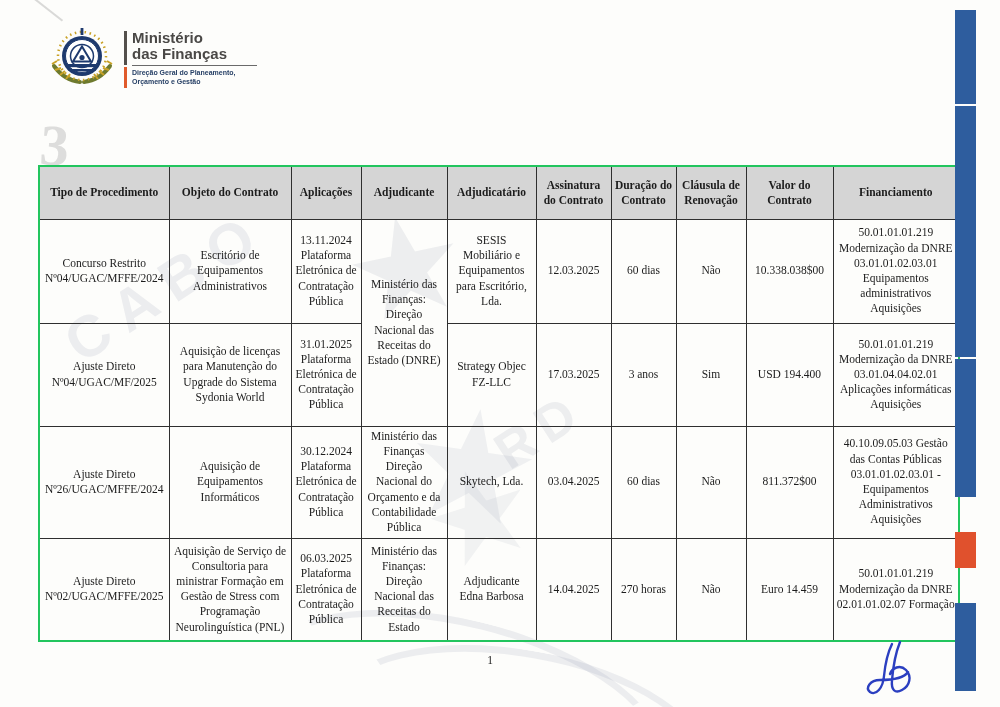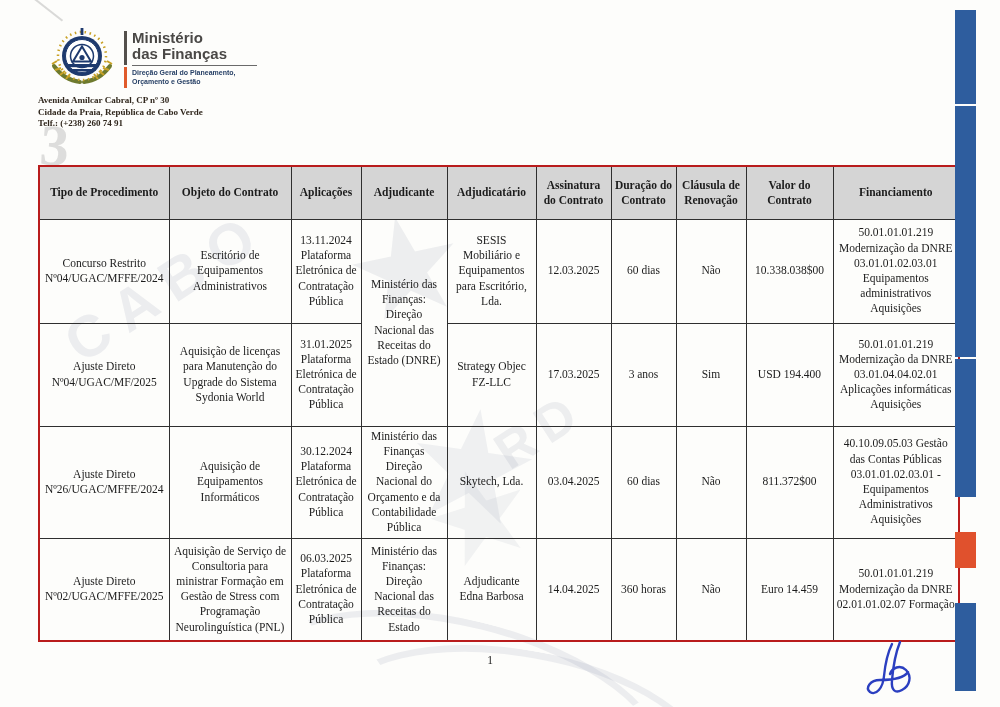--- a/index.html
+++ b/index.html
@@ -24,21 +24,21 @@
   .address { position:absolute; left:38px; top:95px; font-size:9px; font-weight:bold;
     line-height:11.5px; color:#30271d; }
 
   
   .doc-title { position:absolute; left:110px; top:116px; width:890px; text-align:center;
     font-weight:bold; font-size:15.5px; line-height:21px; color:#111; }
 
   
   .table-wrap { position:absolute; left:38px; top:165px; width:920px; }
   table { border-collapse:collapse; table-layout:fixed; width:920px;
-    border:2px solid #b91c1c; }
+    border:2px solid #22c55e; }
   th, td { border:1px solid #2f2f2f; text-align:center; vertical-align:middle;
     font-size:11.5px; line-height:1.32; padding:2px 3px; word-wrap:break-word; }
   th { background:#d5d5d5; font-weight:bold; }
   tr.hdr { height:53px; }
   tr.r0 { height:104px; } tr.r1 { height:103px; }
   tr.r2 { height:112px; } tr.r3 { height:103px; }
 
   
   .stripe { position:absolute; left:955px; width:21px; }
   .stripe.blue { background:#2e5d9e; }
@@ -111,25 +111,20 @@
         <div class="bar-red"></div>
       </div>
       <div>
         <div class="ministry-name">Ministério</div>
         <div class="ministry-name">das Finanças</div>
         <div class="dept">Direção Geral do Planeamento, Orçamento e Gestão</div>
       </div>
     </div>
   </div>
 
-  <div class="address">
-    <div>Avenida Amílcar Cabral, CP nº 30</div>
-    <div>Cidade da Praia, República de Cabo Verde</div>
-    <div>Telf.: (+238) 260 74 91</div>
-  </div>
 
   <div class="doc-title">
   </div>
 
   <div class="table-wrap">
     <table>
       <colgroup>
         <col style="width:130px">
           <col style="width:122px">
           <col style="width:70px">
@@ -189,21 +184,21 @@
         <td>811.372$00</td>
         <td>40.10.09.05.03 Gestão das Contas Públicas 03.01.01.02.03.01 - Equipamentos Administrativos Aquisições</td>
       </tr>
       <tr class="r3">
         <td>Ajuste Direto Nº02/UGAC/MFFE/2025</td>
         <td>Aquisição de Serviço de Consultoria para ministrar Formação em Gestão de Stress com Programação Neurolinguística (PNL)</td>
         <td>06.03.2025 Plataforma Eletrónica de Contratação Pública</td>
         <td>Ministério das Finanças: Direção Nacional das Receitas do Estado</td>
         <td>Adjudicante Edna Barbosa</td>
         <td>14.04.2025</td>
-        <td>360 horas</td>
+        <td>270 horas</td>
         <td>Não</td>
         <td>Euro 14.459</td>
         <td>50.01.01.01.219 Modernização da DNRE 02.01.01.02.07 Formação</td>
       </tr>
     </tbody>
       </table>
   </div>
 
   <div class="stripe blue s1"></div>
   <div class="stripe blue s2"></div>

